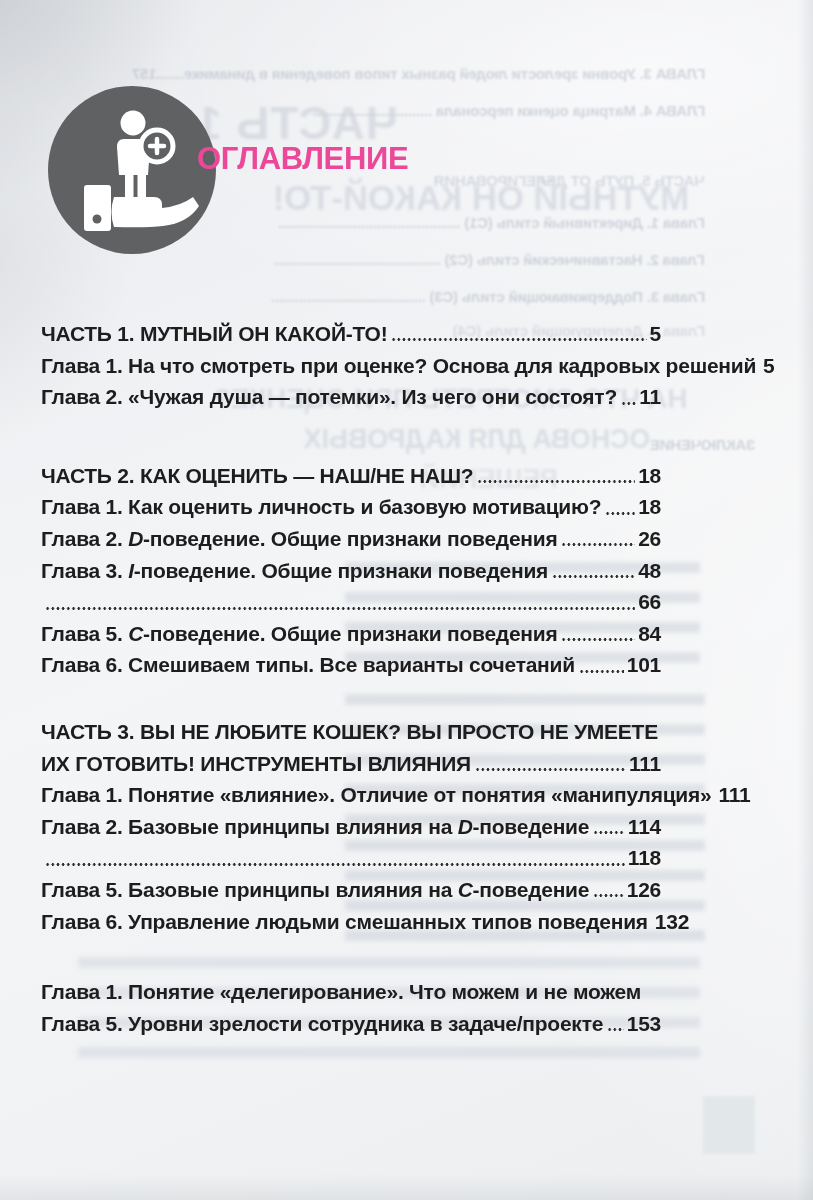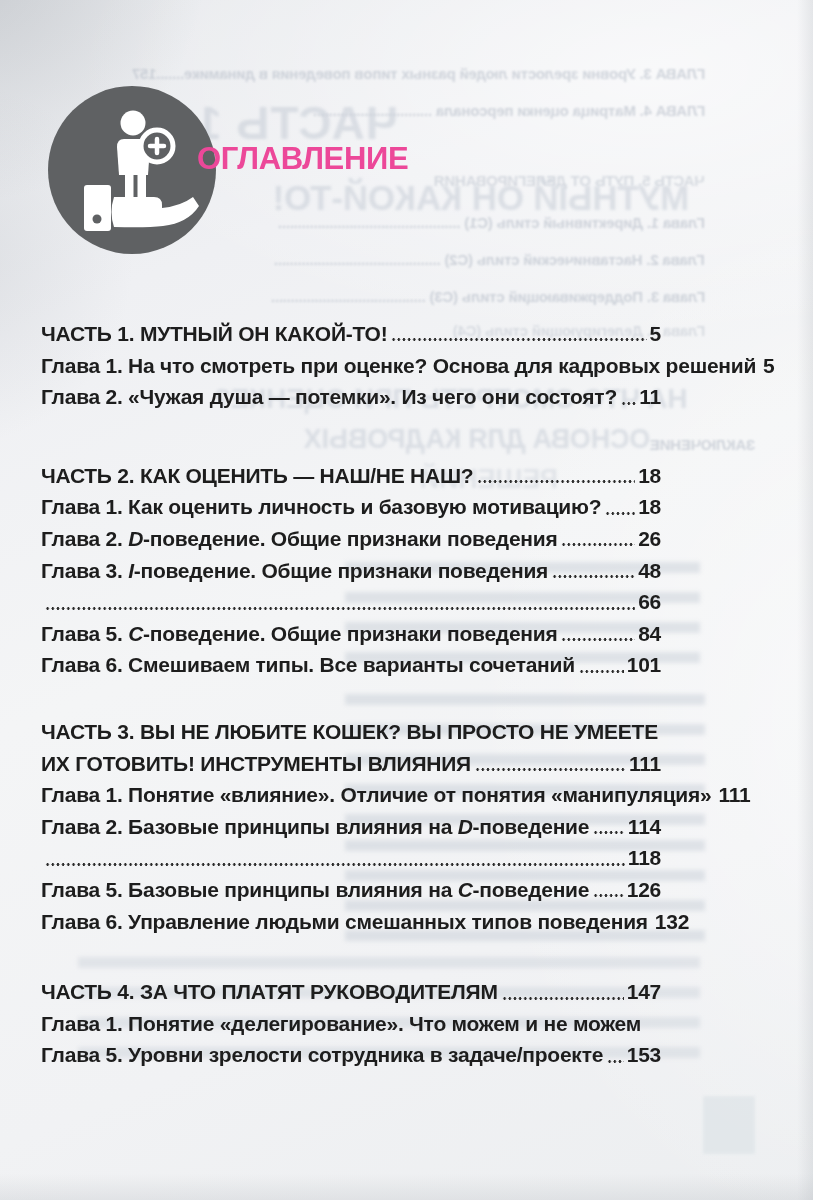--- a/index.html
+++ b/index.html
@@ -191,25 +191,20 @@
     </div>
     <div class="row">
       <span class="t">Глава 6. Управление людьми смешанных типов поведения</span>
       <span class="dots"></span>
       <span class="pg">132</span>
     </div>
   </div>
 
   <div class="sec s4">
     <div class="row">
-      <span class="t">ЧАСТЬ 4. ЗА ЧТО ПЛАТЯТ РУКОВОДИТЕЛЯМ</span>
-      <span class="dots"></span>
-      <span class="pg">147</span>
-    </div>
-    <div class="row">
       <span class="t">Глава 1. Понятие «делегирование». Что можем и не можем</span>
     </div>
     <div class="row">
       <span class="t">Глава 5. Уровни зрелости сотрудника в задаче/проекте</span>
       <span class="dots"></span>
       <span class="pg">153</span>
     </div>
   </div>
 
 </div>

